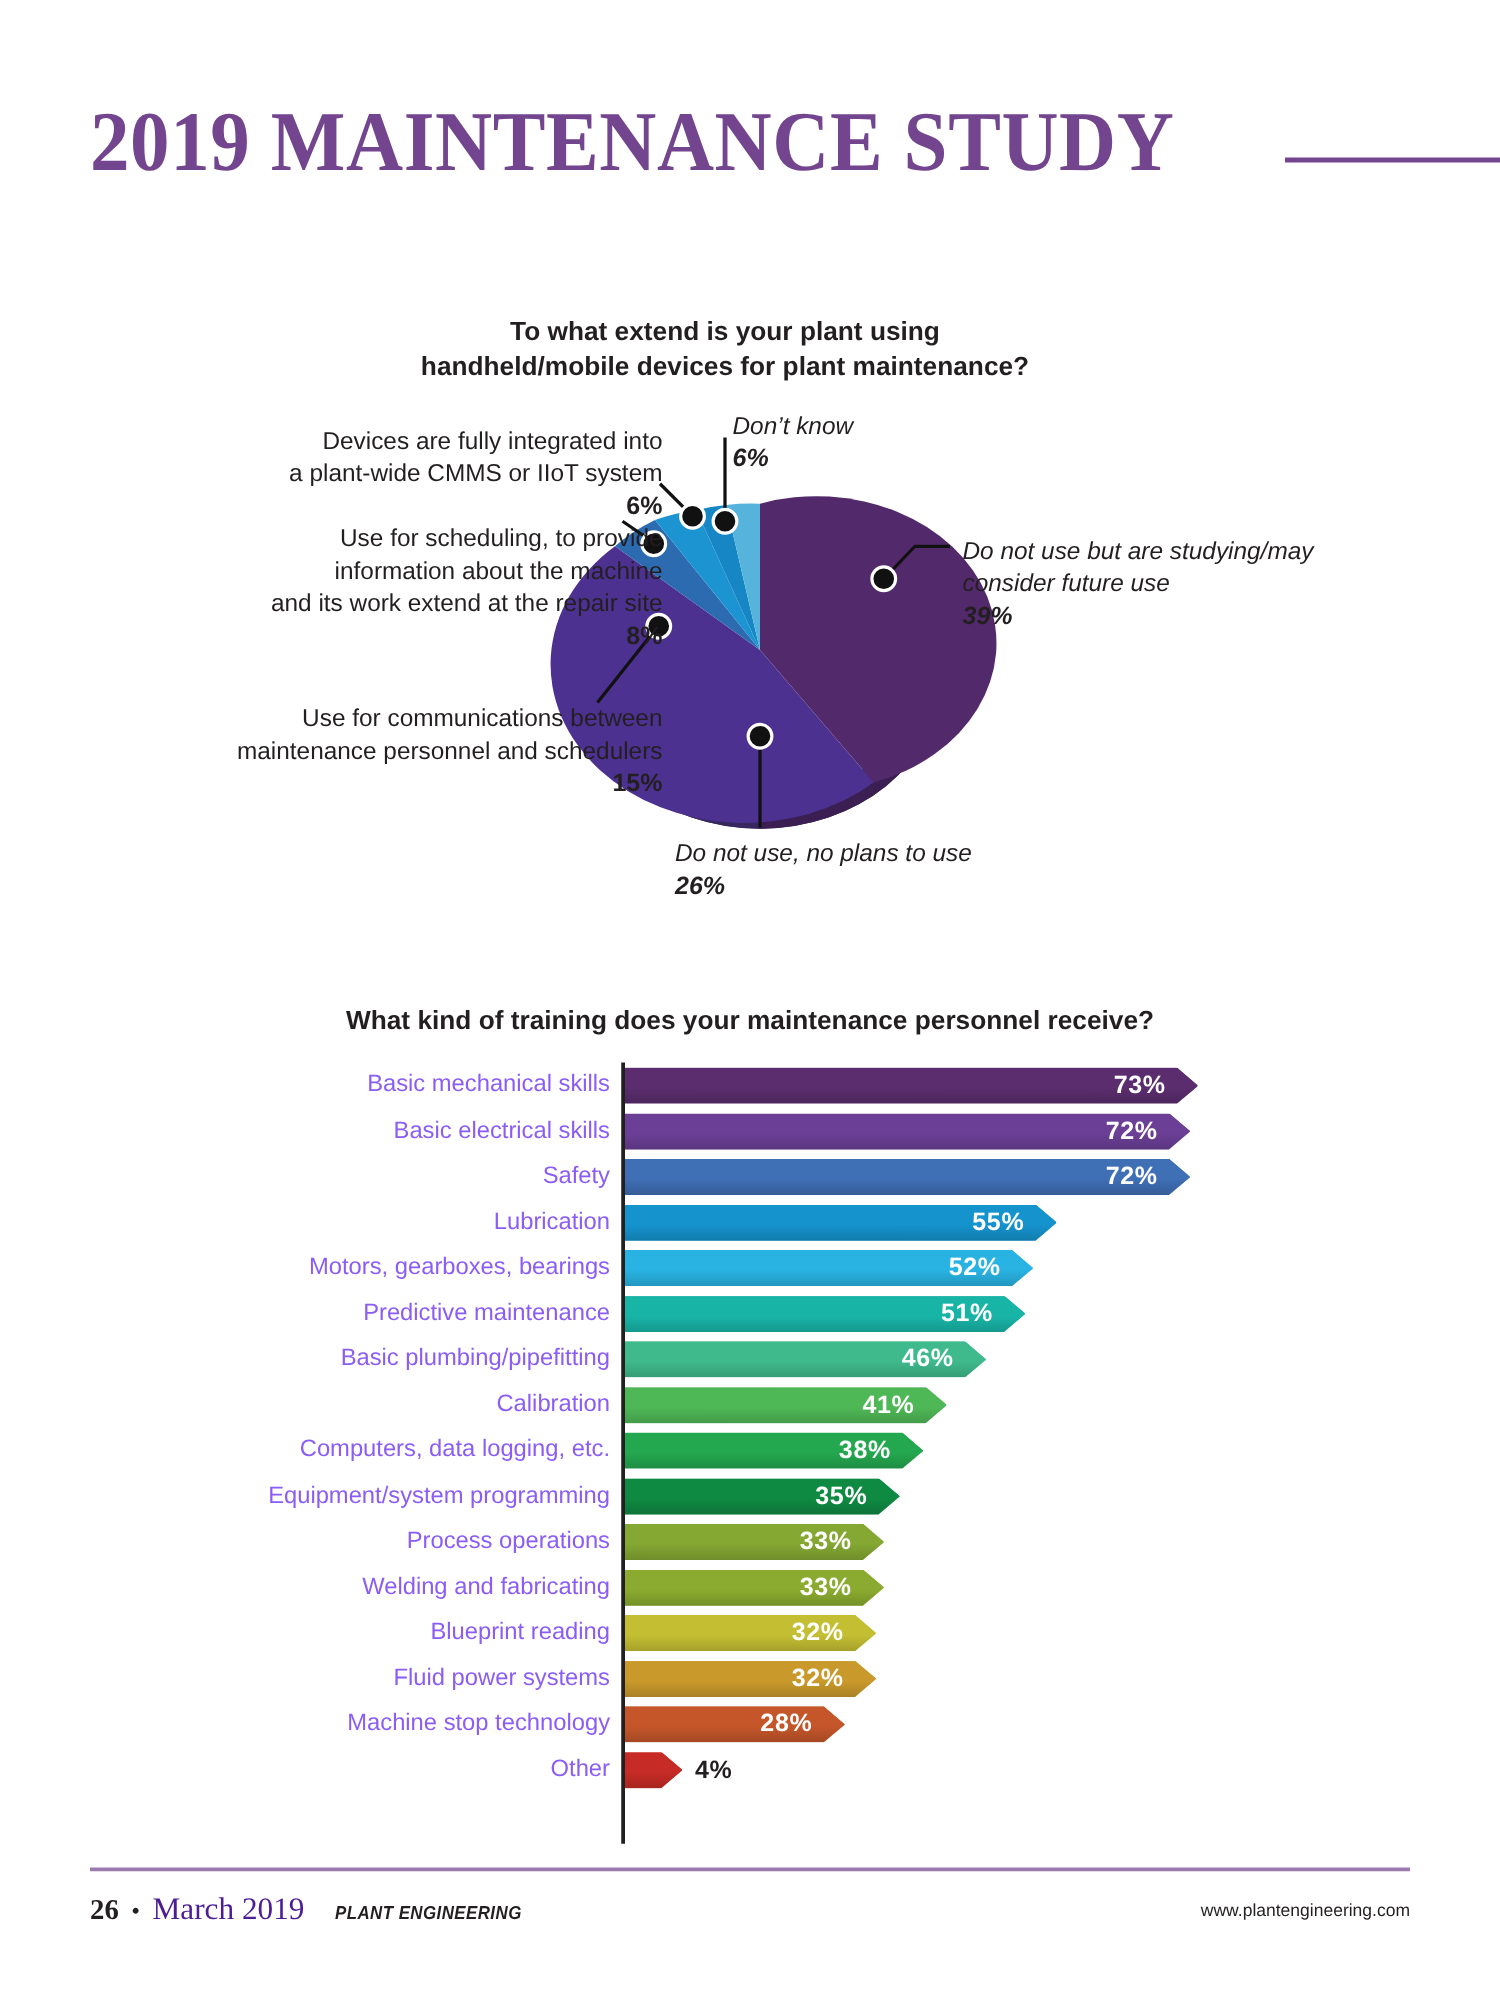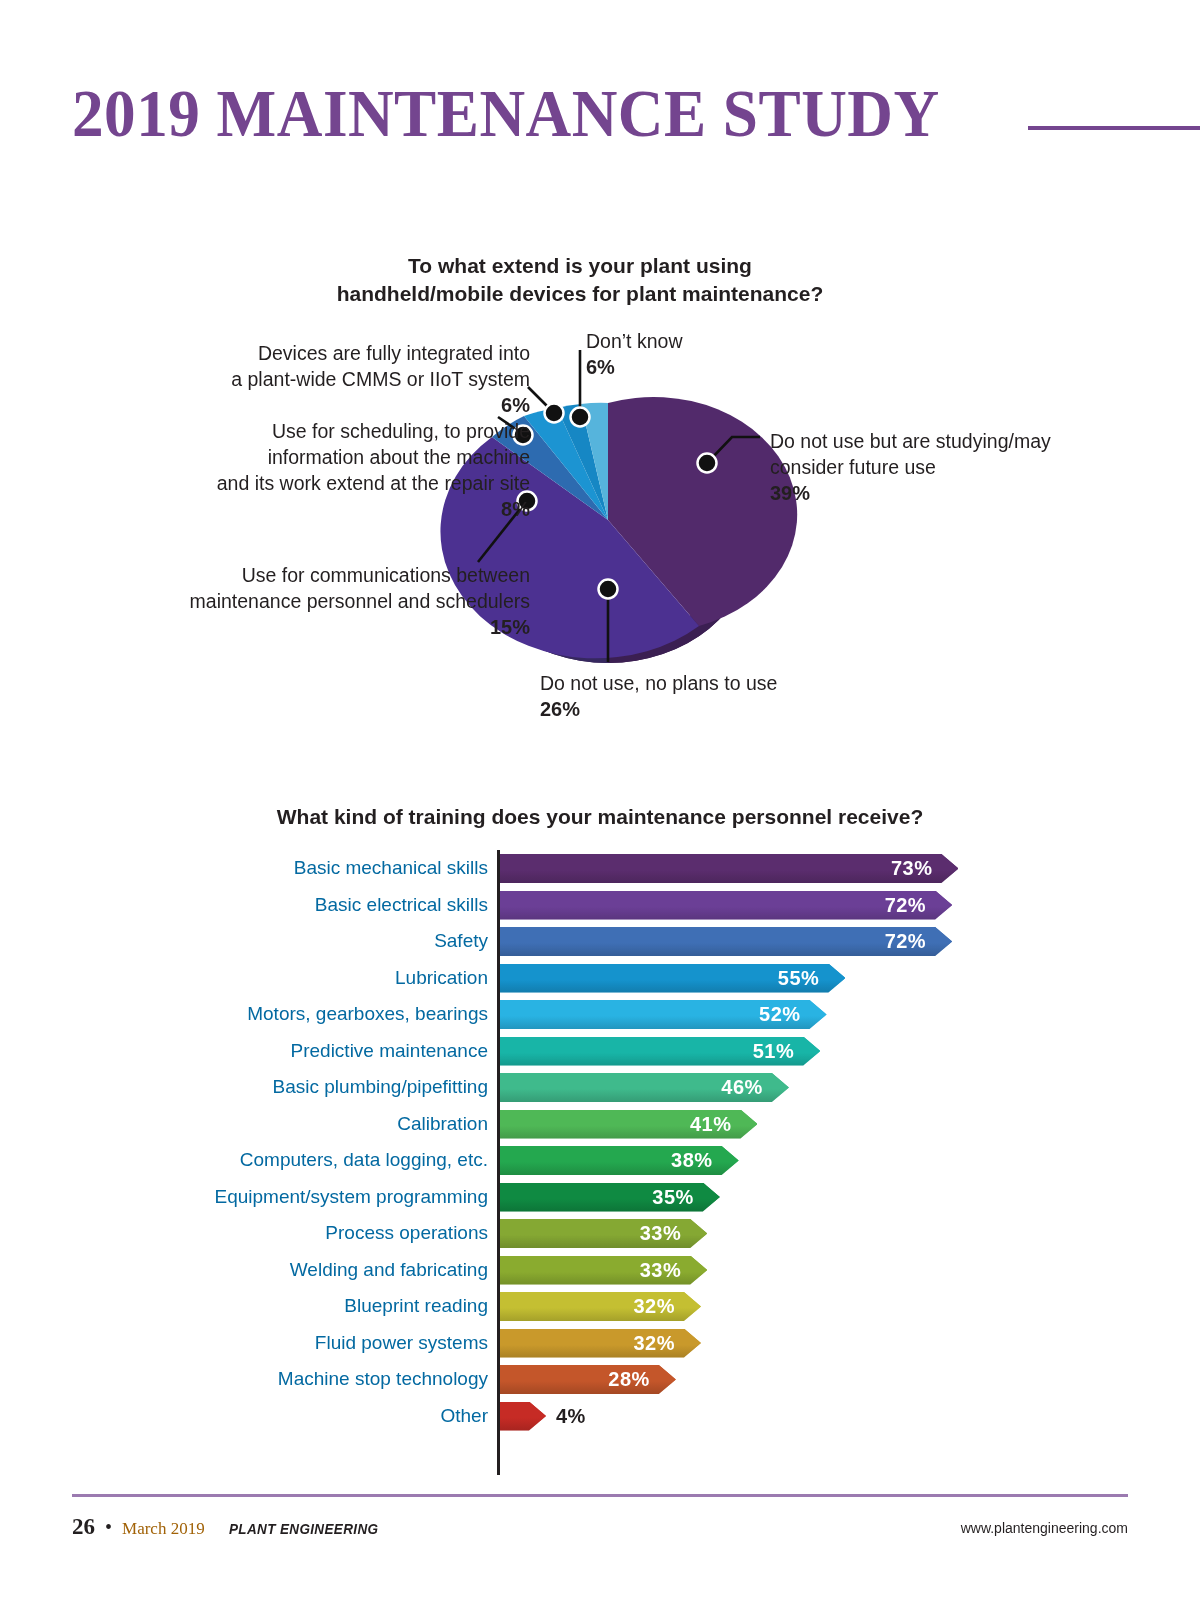--- a/index.html
+++ b/index.html
@@ -37,21 +37,21 @@
   .pie-title {
     position: absolute; left: 260px; top: 20px; width: 640px;
     text-align: center;
     font-size: 21px; font-weight: bold; line-height: 28px;
     color: #231f20;
   }
   .pie-canvas { position: absolute; left: 0; top: 0; width: 1200px; height: 510px; }
 
   .pie-label { position: absolute; font-size: 19.5px; line-height: 26px; color: #231f20; }
   .pie-label .pct { font-weight: bold; font-size: 20px; display: block; }
-  .lbl-right { text-align: left; }
+  .lbl-right { text-align: left; font-style: italic; }
   .lbl-left  { text-align: right; }
 
   #lbl-cmms     { left: 100px;  top: 108px; width: 430px; }
   #lbl-sched    { left: 80px;   top: 186px; width: 450px; }
   #lbl-comm     { left: 50px;   top: 330px; width: 480px; }
   #lbl-dontknow { left: 586px;  top: 96px;  width: 260px; }
   #lbl-study    { left: 770px;  top: 196px; width: 340px; }
   #lbl-noplans  { left: 540px;  top: 438px; width: 340px; }
   #lbl-noplans .pct, #lbl-comm .pct, #lbl-sched .pct, #lbl-cmms .pct { }
 
@@ -63,21 +63,21 @@
   }
   .bar-axis {
     position: absolute; left: 497px; top: 55px;
     width: 3px; height: 625px; background: #231f20;
   }
   .bar-rows { position: absolute; left: 0; top: 55px; width: 1200px; }
   .bar-row { position: relative; height: 36px; margin-bottom: 0.5px; }
   .bar-cat {
     position: absolute; right: 712px; top: 0; height: 36px;
     display: flex; align-items: center; justify-content: flex-end;
-    font-size: 19px; color: #0369a1; white-space: nowrap;
+    font-size: 19px; color: #8b5cf6; white-space: nowrap;
   }
   .bar-wrap { position: absolute; left: 500px; top: 4px; height: 29px; }
   .bar-shape {
     position: relative; height: 29px;
     clip-path: polygon(0 0, calc(100% - 17px) 0, 100% 50%, calc(100% - 17px) 100%, 0 100%);
     display: flex; align-items: center; justify-content: flex-end;
   }
   .bar-val {
     font-size: 20px; font-weight: bold; color: #ffffff;
     padding-right: 26px; letter-spacing: 0.5px;
@@ -91,21 +91,21 @@
   
   .footer { position: absolute; left: 0; top: 1494px; width: 1200px; }
   .footer-rule { position: absolute; left: 72px; top: 0; width: 1056px; height: 3px; background: #9b7ab0; }
   .footer-left {
     position: absolute; left: 72px; top: 20px;
     display: flex; align-items: baseline; gap: 10px;
     font-family: "Liberation Serif", serif;
   }
   .f-page { font-size: 23px; font-weight: bold; color: #231f20; }
   .f-dot  { font-size: 20px; color: #231f20; }
-  .f-date { font-size: 17px; color: #a16207; }
+  .f-date { font-size: 25px; color: #4c1d95; }
   .f-brand {
     font-size: 15px; font-style: italic; font-weight: bold;
     letter-spacing: 0.4px; color: #231f20; margin-left: 14px;
     font-family: "Liberation Sans", sans-serif;
     transform: scaleX(0.9); transform-origin: left;
   }
   .footer-right {
     position: absolute; right: 72px; top: 26px;
     font-size: 14px; font-weight: normal; color: #231f20;
   }

